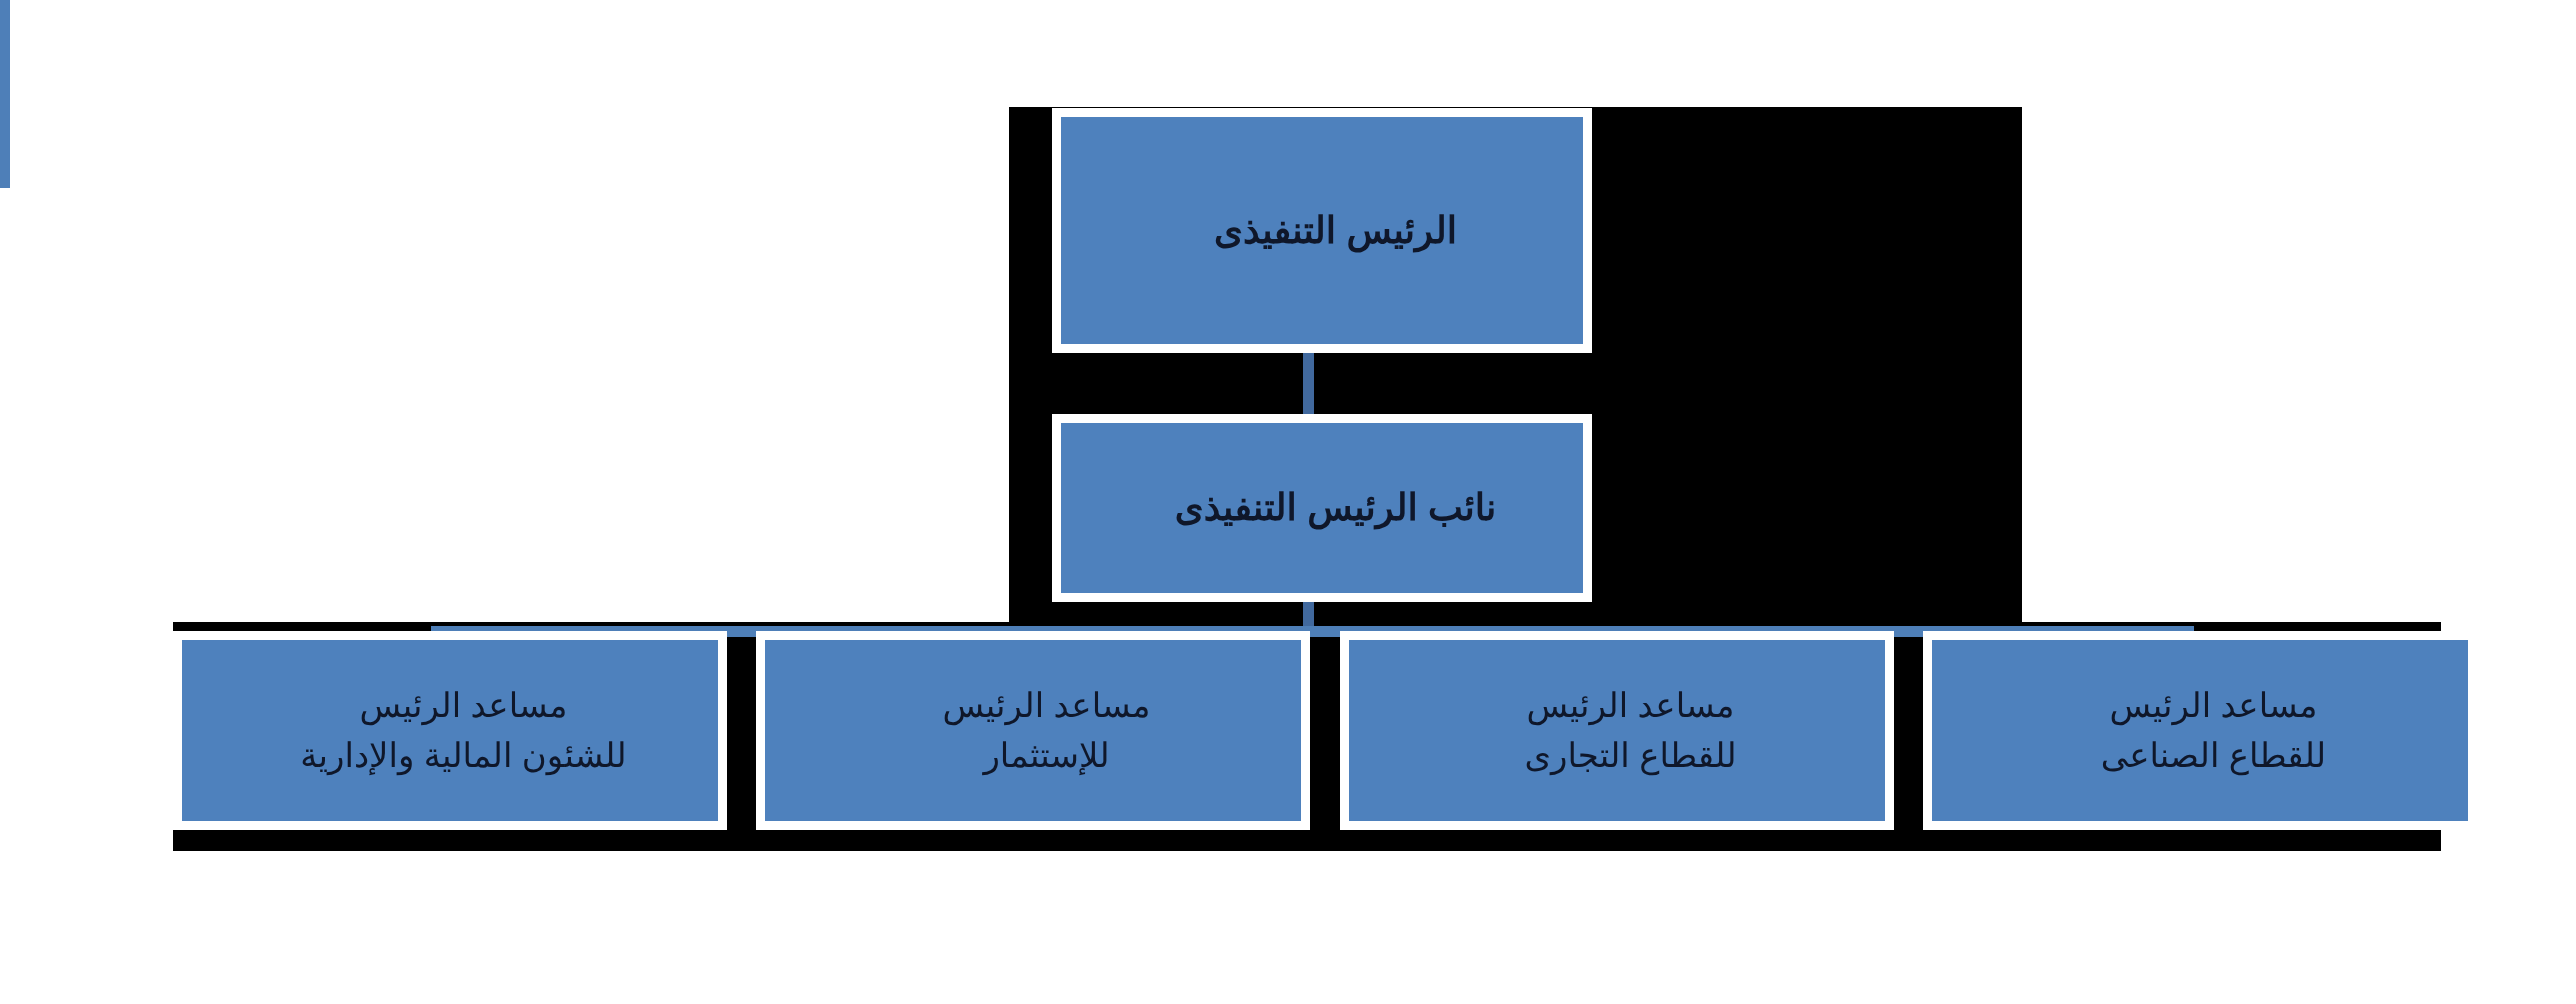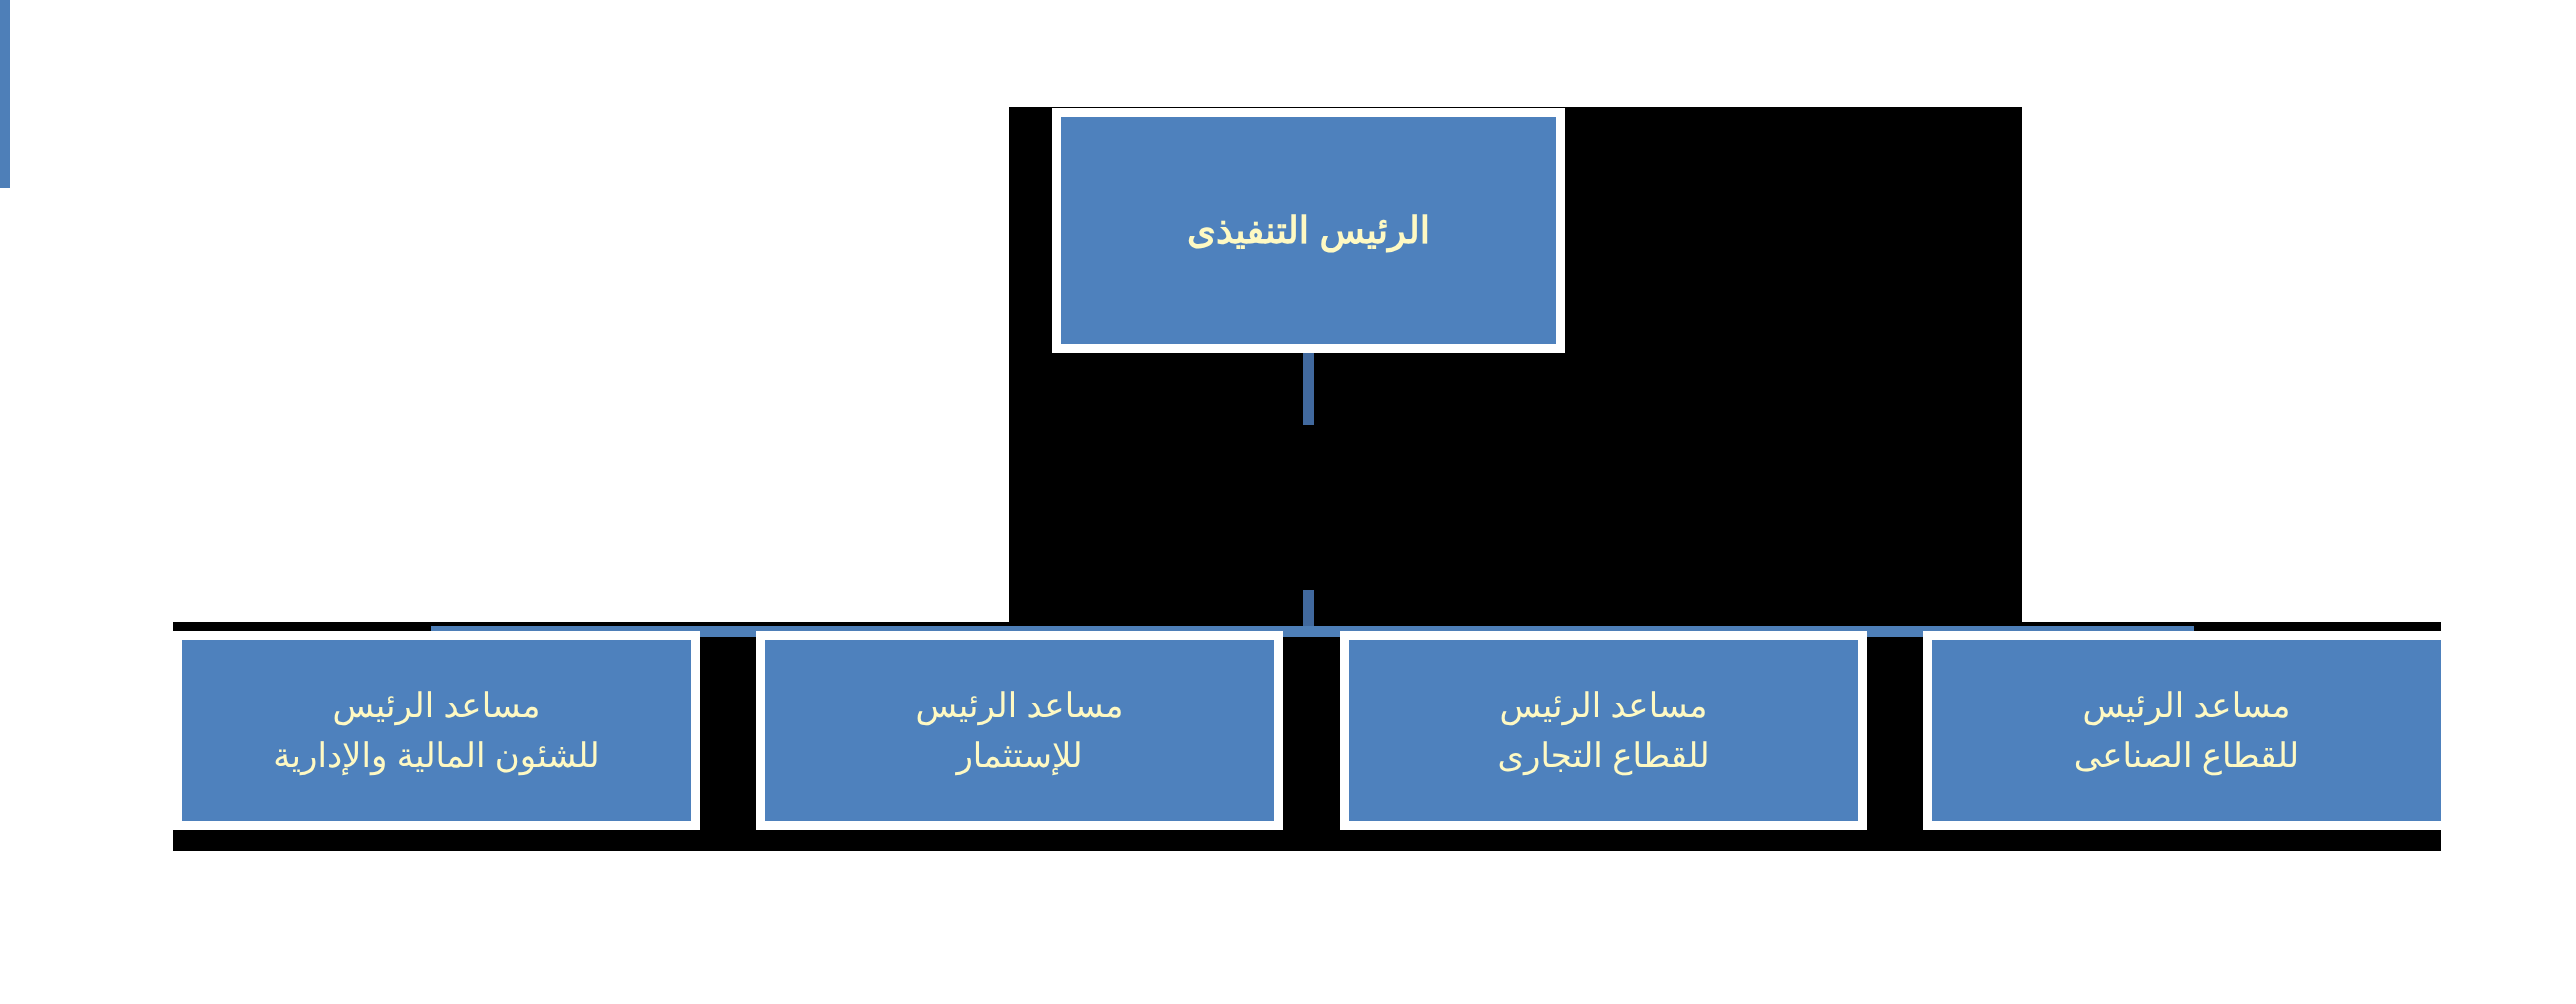--- a/index.html
+++ b/index.html
@@ -72,23 +72,24 @@
   
   .node {
     position: absolute;
     background: #4E81BD;
     border: 9px solid #ffffff;
     box-sizing: content-box;
     display: flex;
     align-items: center;
     justify-content: center;
     text-align: center;
-    color: #fef9c3;
+    color: #0f172a;
     direction: rtl;
     line-height: 1.45;
+    padding-left: 27px;
   }
 
   .node-ceo {
     left: 1052px;
     top: 108px;
     width: 495px;
     height: 227px;
     font-size: 37px;
     font-weight: bold;
   }
@@ -135,20 +136,23 @@
 
   <div class="conn-drop drop-1"></div>
   <div class="conn-drop drop-2"></div>
   <div class="conn-drop drop-3"></div>
   <div class="conn-drop drop-4"></div>
 
   <div class="node node-ceo">
     <span class="node-label">الرئيس التنفيذى</span>
   </div>
 
+  <div class="node node-deputy">
+    <span class="node-label">نائب الرئيس التنفيذى</span>
+  </div>
 
   <div class="node node-child child-1">
     <span class="node-label">مساعد الرئيس
 للشئون المالية والإدارية</span>
   </div>
 
   <div class="node node-child child-2">
     <span class="node-label">مساعد الرئيس
 للإستثمار</span>
   </div>

